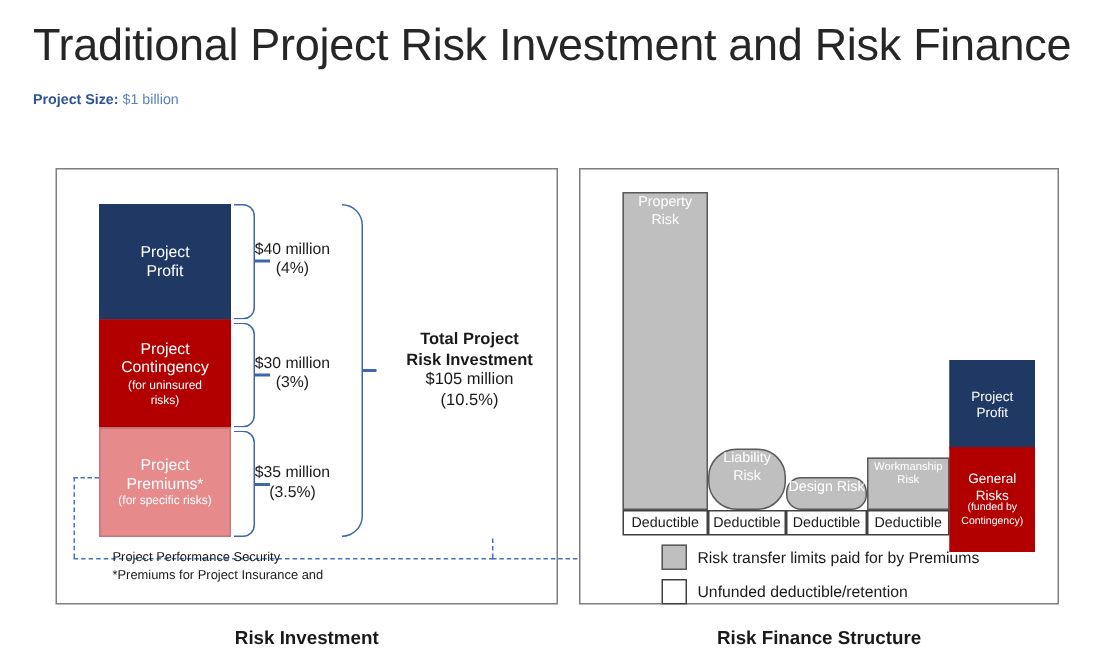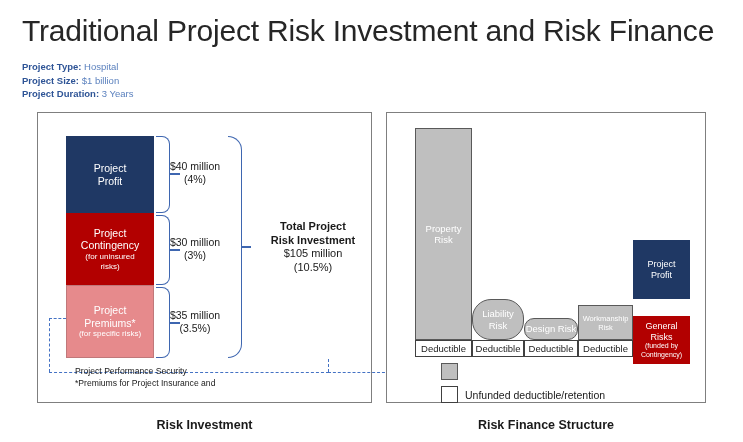--- a/index.html
+++ b/index.html
@@ -49,21 +49,21 @@
   .amt{position:absolute;font-size:10.5px;color:#1a1a1a;text-align:center;line-height:13px;white-space:nowrap;}
   .total{position:absolute;font-size:11px;color:#1a1a1a;text-align:center;line-height:13.5px;width:130px;}
   .total b{font-weight:bold;}
 
   
   .footnote{position:absolute;left:75px;top:366px;font-size:8.6px;color:#1a1a1a;line-height:11.5px;}
   .dash{position:absolute;border-color:#4472C4;border-style:dashed;box-sizing:border-box;}
 
   
   .rbar{position:absolute;box-sizing:border-box;border:1.2px solid #595959;
-        background:#BFBFBF;color:#fff;display:flex;align-items:center;justify-content:center;
+        background:#BFBFBF;color:#fff;display:flex;align-items:flex-start;justify-content:center;
         text-align:center;}
   .rbar .rlab{font-size:9.5px;line-height:11.5px;}
   .ded{position:absolute;box-sizing:border-box;border:1.2px solid #404040;background:#fff;
        color:#1a1a1a;display:flex;align-items:center;justify-content:center;font-size:9.5px;}
   .stack-seg{position:absolute;box-sizing:border-box;display:flex;flex-direction:column;
        align-items:center;justify-content:center;text-align:center;color:#fff;}
   #gr-profit{background:#1F3864;border:1px solid #1F3864;}
   #gr-general{background:#B20000;border:1px solid #B20000;}
   .gr-main{font-size:9px;line-height:10.5px;}
   .gr-sub{font-size:7px;line-height:8.4px;}
@@ -74,27 +74,21 @@
   .sw-gray{background:#BFBFBF;}
   .sw-white{background:#ffffff;border-color:#404040;}
 </style>
 </head>
 <body>
 
 <div class="title">Traditional Project Risk Investment and Risk Finance</div>
 
 <div class="meta">
   <div class="meta-row">
-    <span class="meta-label">Project Type:</span><span class="meta-val"> Hospital</span>
-  </div>
-  <div class="meta-row">
     <span class="meta-label">Project Size:</span><span class="meta-val"> $1 billion</span>
-  </div>
-  <div class="meta-row">
-    <span class="meta-label">Project Duration:</span><span class="meta-val"> 3 Years</span>
   </div>
 </div>
 
 <div class="panel" id="panel-left"></div>
 
 <div class="lbar" id="seg-profit">
   <div class="seg-main">Project</div>
   <div class="seg-main">Profit</div>
 </div>
 
@@ -189,28 +183,29 @@
     <div class="rlab" style="font-size:7.5px;line-height:9px;">Workmanship</div>
     <div class="rlab" style="font-size:7.5px;line-height:9px;">Risk</div>
   </div>
 </div>
 <div class="ded" style="left:578px;top:340px;width:55px;height:17px;">Deductible</div>
 
 <div class="stack-seg" id="gr-profit" style="left:633px;top:240px;width:57px;height:59px;">
   <div class="gr-main">Project</div>
   <div class="gr-main">Profit</div>
 </div>
-<div class="stack-seg" id="gr-general" style="left:633px;top:316px;width:57px;height:48px;">
+<div class="stack-seg" id="gr-general" style="left:633px;top:298px;width:57px;height:70px;">
   <div class="gr-main">General</div>
   <div class="gr-main">Risks</div>
   <div class="gr-sub">(funded by</div>
   <div class="gr-sub">Contingency)</div>
 </div>
 
 <div class="legend-item" style="left:441px;top:363px;">
   <span class="swatch sw-gray"></span>
+  <span>Risk transfer limits paid for by Premiums</span>
 </div>
 <div class="legend-item" style="left:441px;top:386px;">
   <span class="swatch sw-white"></span>
   <span>Unfunded deductible/retention</span>
 </div>
 
 <div class="panel-caption" id="cap-right">Risk Finance Structure</div>
 
 </body></html>

